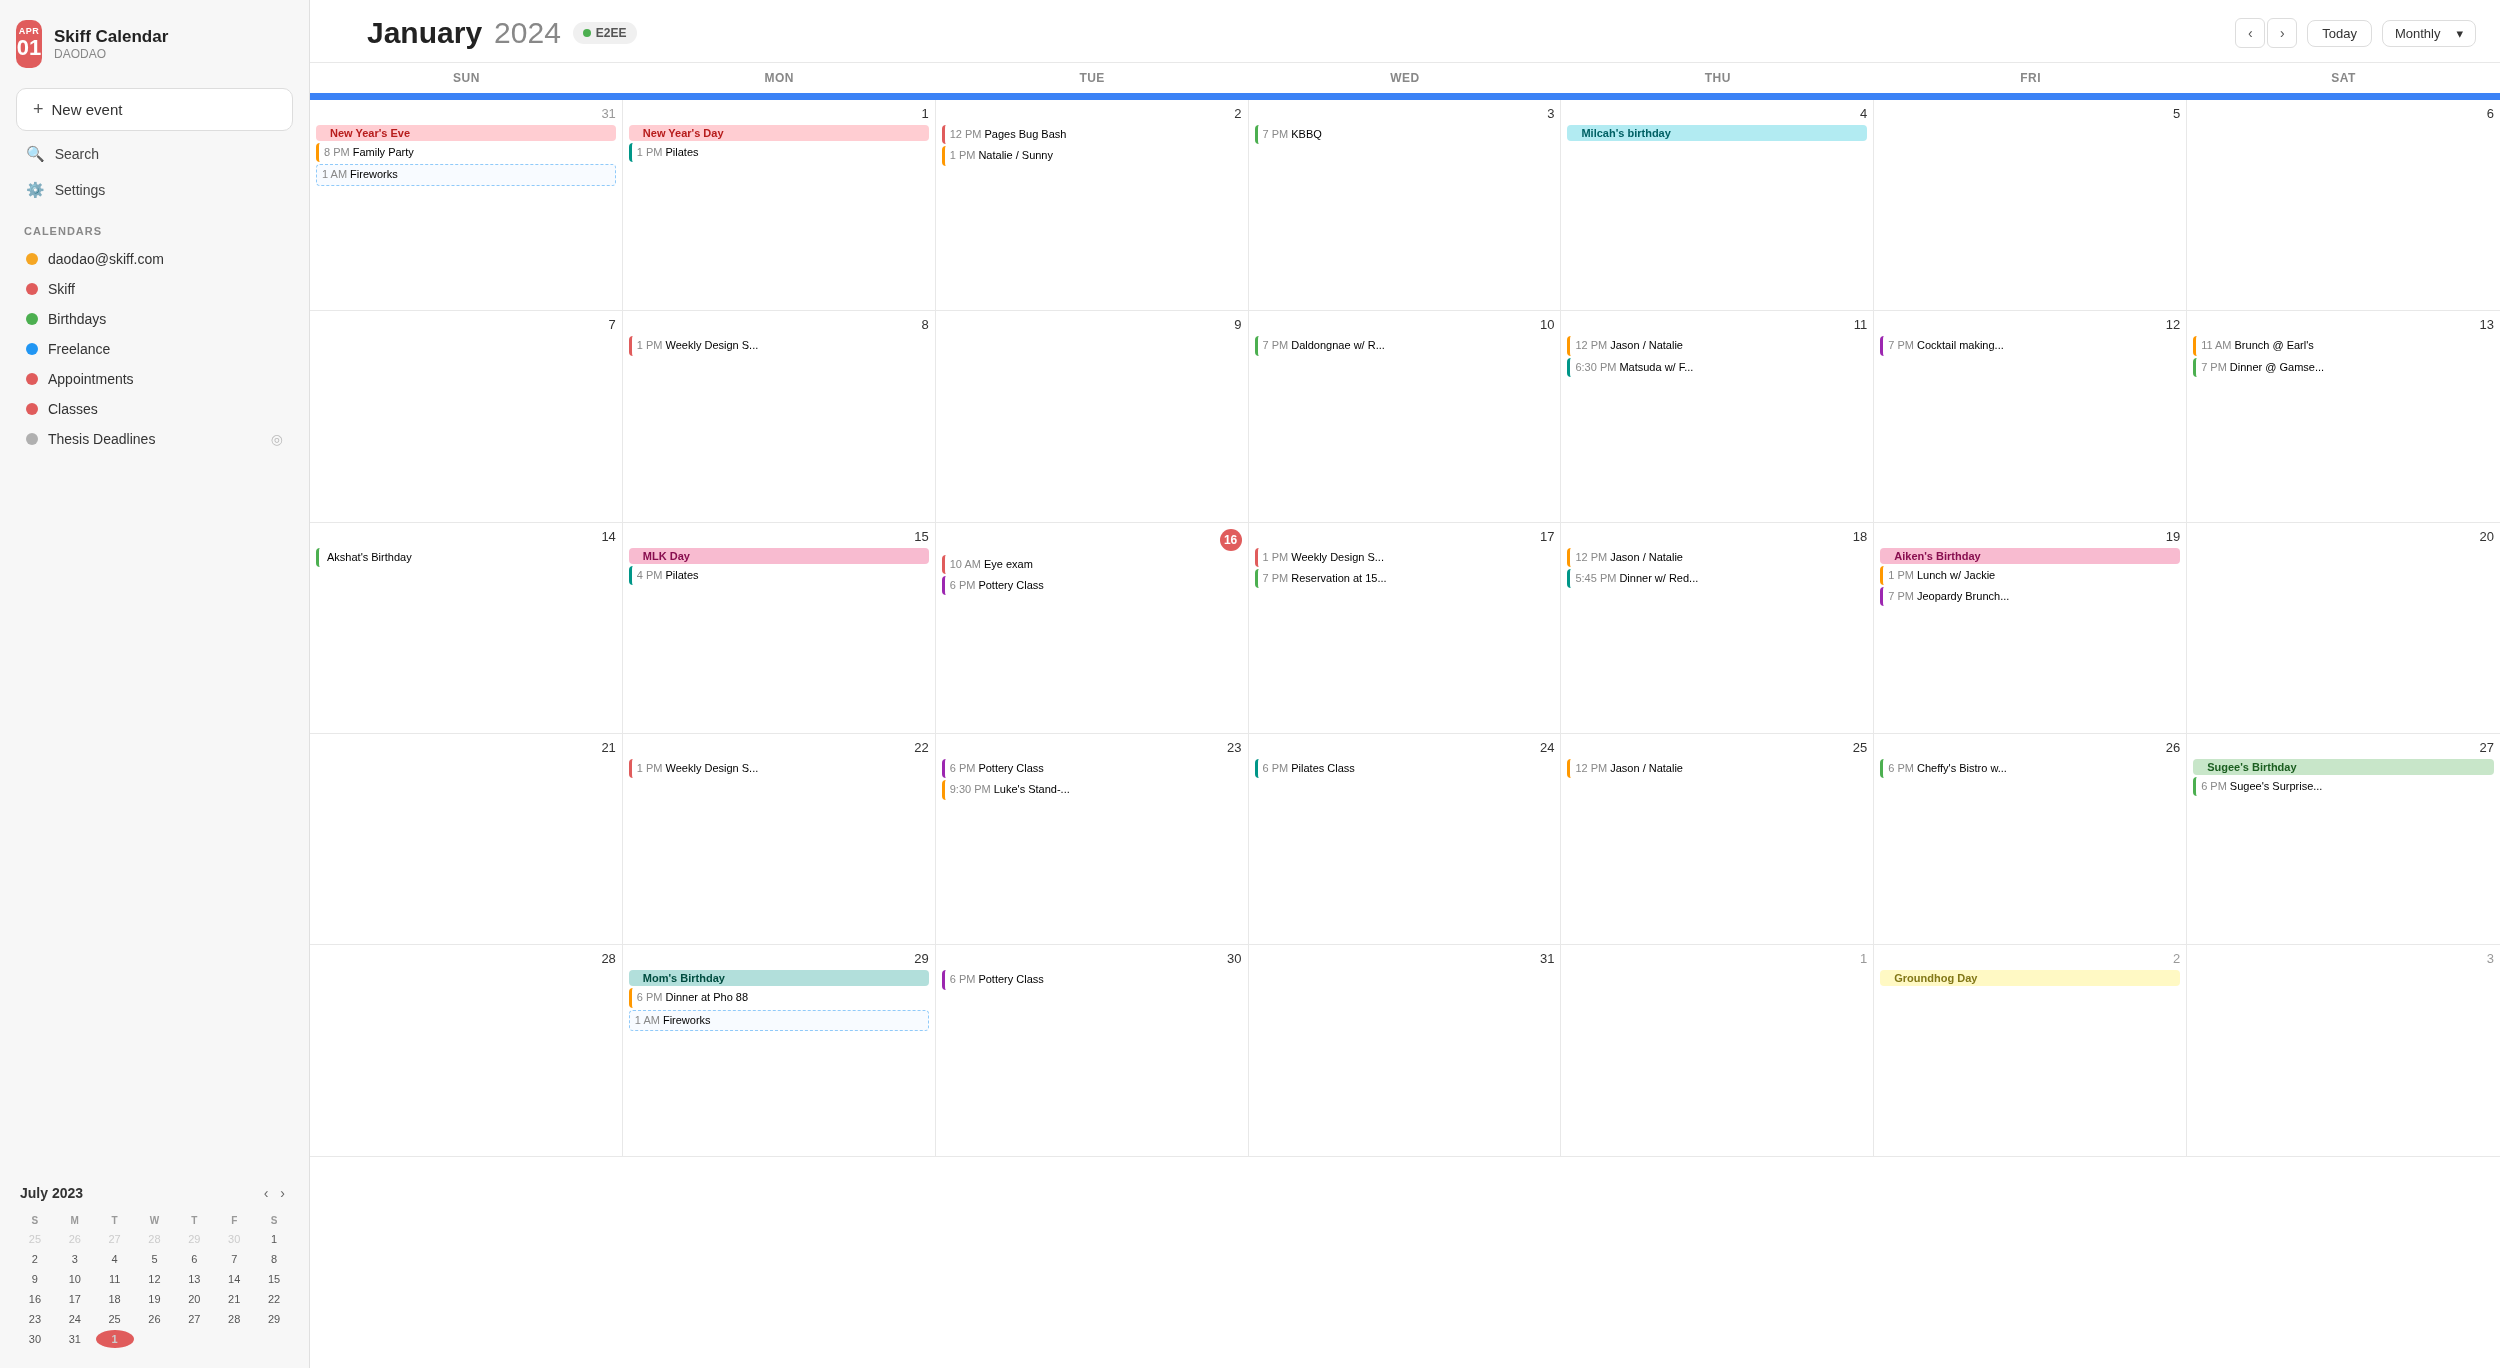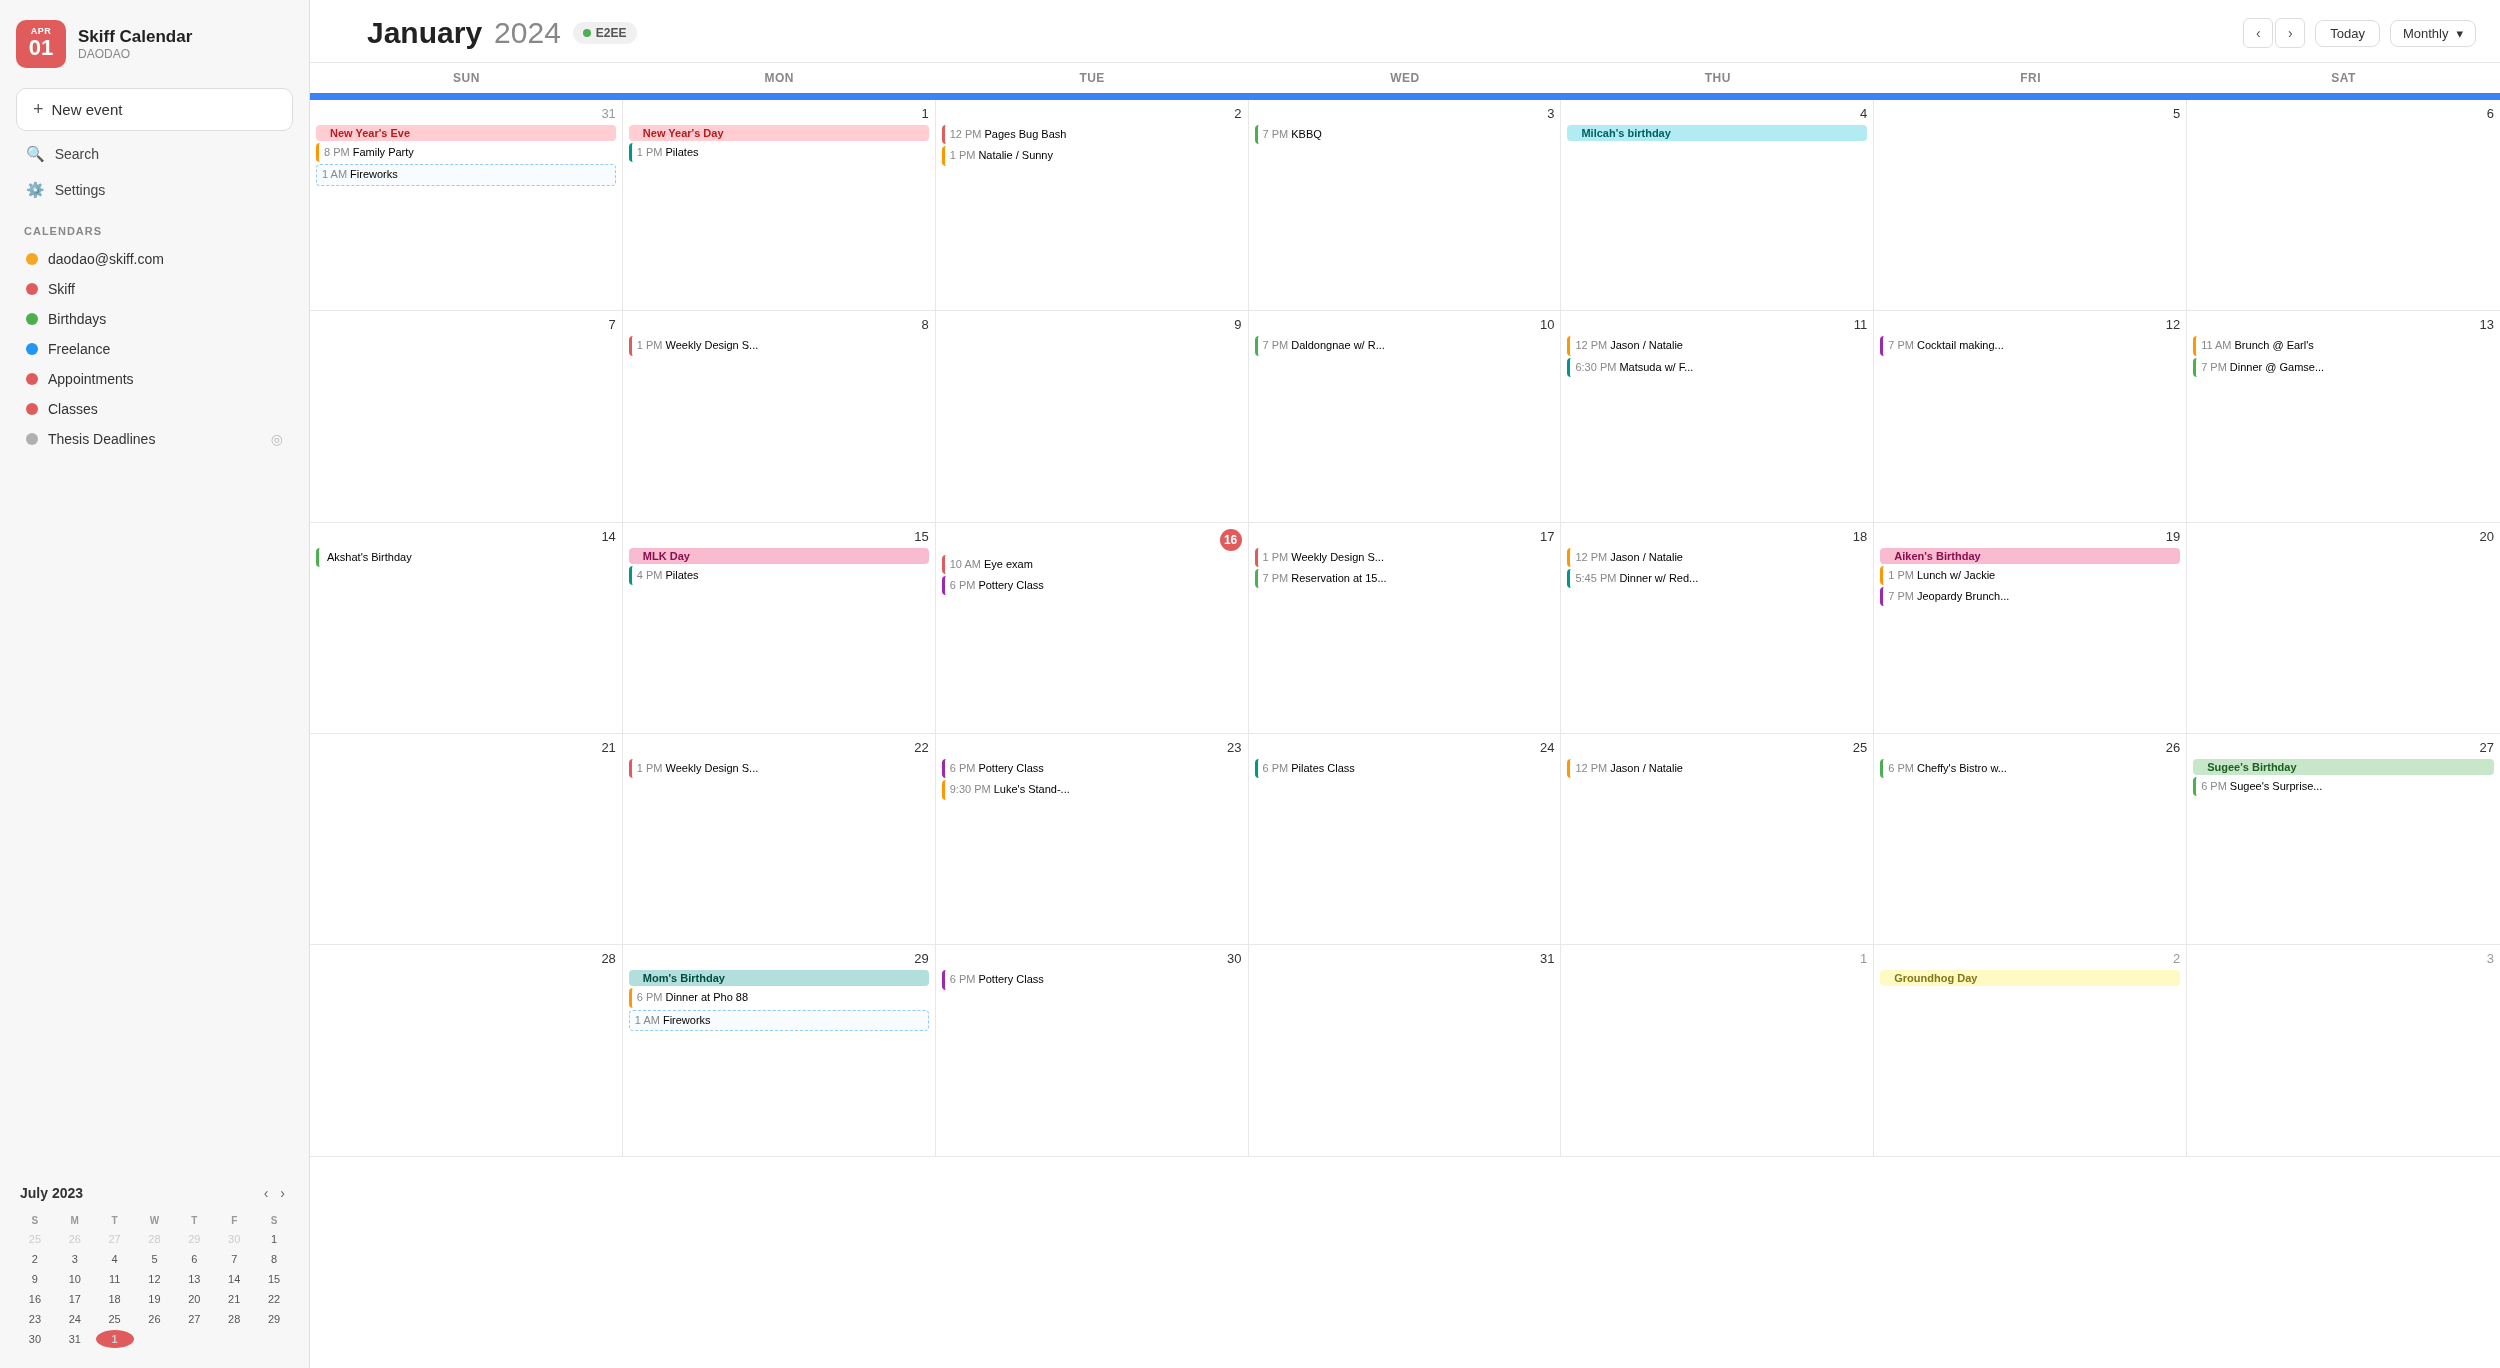--- a/index.html
+++ b/index.html
@@ -27,21 +27,21 @@
     .sidebar-header {
       display: flex;
       align-items: center;
       gap: 12px;
       margin-bottom: 20px;
     }
 
     .calendar-icon-box {
       background: #e05c5c;
       border-radius: 10px;
-      width: 50px;
+      width: 26px;
       height: 48px;
       display: flex;
       flex-direction: column;
       align-items: center;
       justify-content: center;
       color: white;
       font-size: 10px;
       font-weight: 700;
       line-height: 1;
     }
@@ -234,21 +234,21 @@
       padding: 5px 14px;
       font-size: 13px;
       font-weight: 500;
       color: #333;
       cursor: pointer;
     }
 
     .view-selector {
       display: flex;
       align-items: center;
-      gap: 8px;
+      gap: 16px;
       background: none;
       border: 1px solid #ddd;
       border-radius: 8px;
       padding: 5px 12px;
       font-size: 13px;
       font-weight: 500;
       color: #333;
       cursor: pointer;
     }
 

